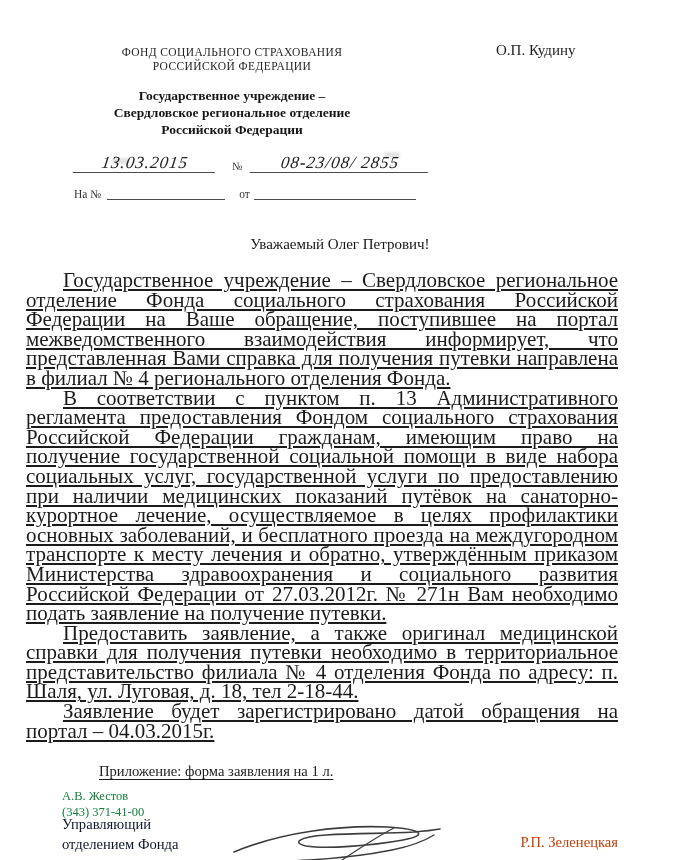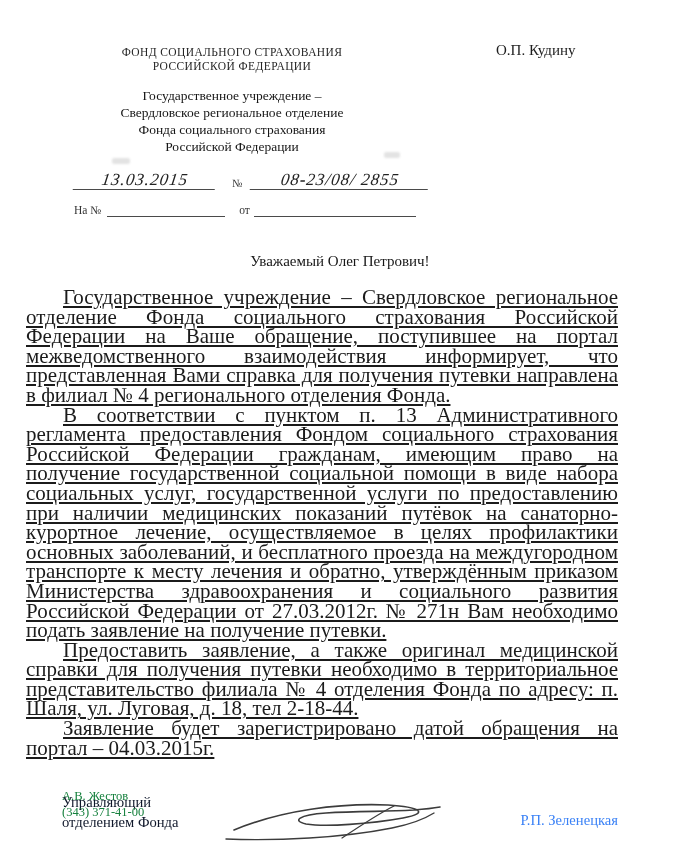--- a/index.html
+++ b/index.html
@@ -24,21 +24,21 @@
     text-align:center;
   }
   .org-top{
     font-size:11.5px;
     line-height:14px;
     letter-spacing:.4px;
     color:#262626;
   }
   .org-bold{
     margin-top:14px;
-    font-weight:normal;
+    font-weight:bold;
     font-size:13.5px;
     line-height:17px;
     color:#161616;
   }
   .contact{
     margin-top:12px;
     font-size:10px;
     line-height:12.5px;
     color:#3a3a3a;
   }
@@ -70,21 +70,21 @@
   }
   .date-line{width:142px;}
   .num-line{width:178px;margin-left:6px;}
   .no-sign{
     font-size:11px;
     color:#333;
     margin:0 2px 1px 16px;
     font-style:normal;
   }
   .ref-row2{
-    display:flex;align-items:flex-start;
+    display:flex;align-items:center;
     margin-top:14px;
     color:#333;
   }
   .blank-line{
     display:inline-block;
     border-bottom:1.2px solid #4a4a4a;
     height:12px;
   }
   .line-na{width:118px;margin-left:6px;}
   .line-ot{width:162px;margin-left:4px;}
@@ -125,21 +125,21 @@
     position:absolute;left:0;top:0;
     font-size:14.6px;line-height:20px;
     color:#0f172a;
   }
   .sign-scribble{
     position:absolute;left:160px;top:2px;
   }
   .sign-name{
     position:absolute;right:0;top:20px;
     font-size:14.6px;
-    color:#3b82f6;
+    color:#c2410c;
   }
   
   .executor{
     position:absolute;
     left:62px;top:788px;
     font-size:12.5px;
     line-height:16px;
     color:#15803d;
   }
   
@@ -159,21 +159,20 @@
 
   <div class="header">
     <div class="letterhead">
       <div class="org-top">
         <div>ФОНД СОЦИАЛЬНОГО СТРАХОВАНИЯ</div>
         <div>РОССИЙСКОЙ ФЕДЕРАЦИИ</div>
       </div>
       <div class="org-bold">
         <div>Государственное учреждение –</div>
         <div>Свердловское региональное отделение</div>
-        <div>Фонда социального страхования</div>
         <div>Российской Федерации</div>
       </div>
     </div>
     <div class="addressee">О.П. Кудину</div>
   </div>
 
   <div class="smudge smudge-a"></div>
   <div class="smudge smudge-b"></div>
 
   <div class="ref-block">
@@ -192,20 +191,23 @@
 
   <div class="salutation">Уважаемый Олег Петрович!</div>
 
   <div class="body-text">
     <p>Государственное учреждение – Свердловское региональное отделение Фонда социального страхования Российской Федерации на Ваше обращение, поступившее на портал межведомственного взаимодействия информирует, что представленная Вами справка для получения путевки направлена в филиал № 4 регионального отделения Фонда.</p>
     <p>В соответствии с пунктом п. 13 Административного регламента предоставления Фондом социального страхования Российской Федерации гражданам, имеющим право на получение государственной социальной помощи в виде набора социальных услуг, государственной услуги по предоставлению при наличии медицинских показаний путёвок на санаторно-курортное лечение, осуществляемое в целях профилактики основных заболеваний, и бесплатного проезда на междугородном транспорте к месту лечения и обратно, утверждённым приказом Министерства здравоохранения и социального развития Российской Федерации от 27.03.2012г. № 271н Вам необходимо подать заявление на получение путевки.</p>
     <p>Предоставить заявление, а также оригинал медицинской справки для получения путевки необходимо в территориальное представительство филиала № 4 отделения Фонда по адресу: п. Шаля, ул. Луговая, д. 18, тел 2-18-44.</p>
     <p>Заявление будет зарегистрировано датой обращения на портал – 04.03.2015г.</p>
   </div>
 
+  <div class="attachment">
+    <span>Приложение: форма заявления на 1 л.</span>
+  </div>
 
   <div class="sign-row">
     <div class="sign-position">
       <div>Управляющий</div>
       <div>отделением Фонда</div>
     </div>
     <div class="sign-scribble">
       <svg width="230" height="52" viewBox="0 0 230 52">
         <path d="M 12 36 C 60 16, 118 9, 166 11 C 198 13, 208 19, 181 24 C 148 30, 104 33, 84 30 C 70 27, 76 21, 104 19 C 146 16, 186 19, 218 13" fill="none" stroke="#3c3c3c" stroke-width="1.6" stroke-linecap="round"></path>
         <path d="M 4 45 C 55 47, 120 44, 170 34 C 190 30, 204 24, 212 19" fill="none" stroke="#3c3c3c" stroke-width="1.4" stroke-linecap="round"></path>

